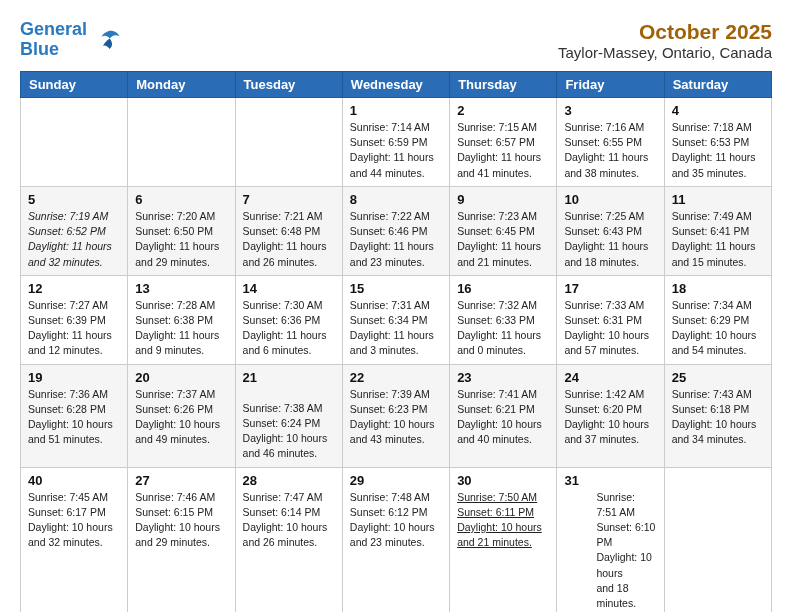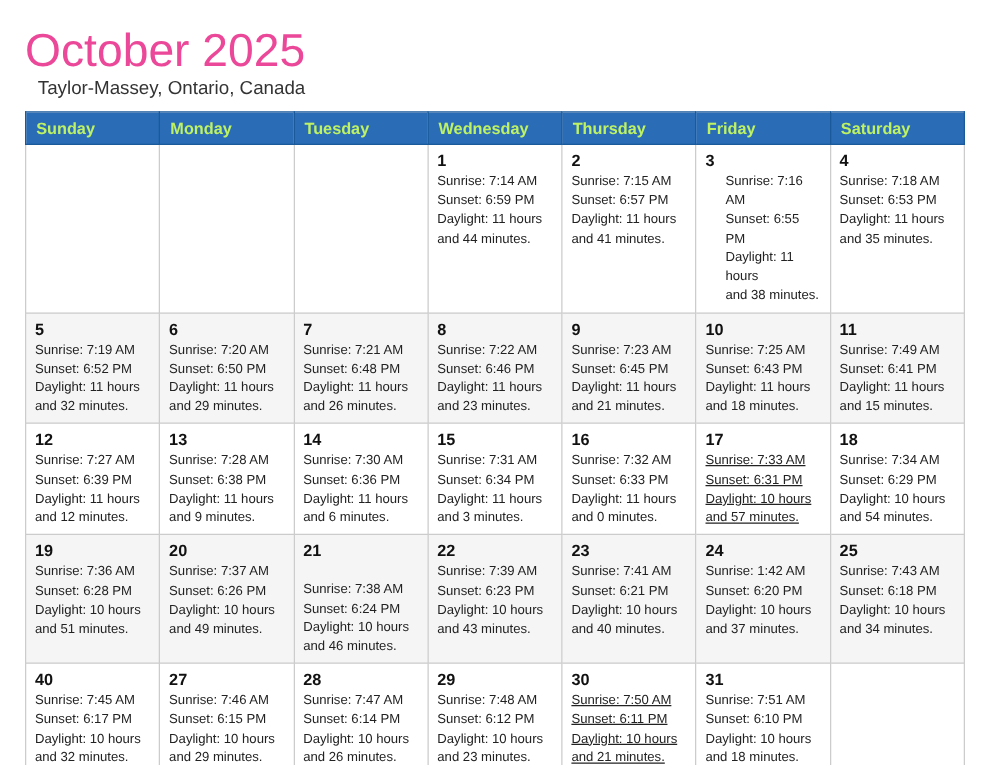--- a/index.html
+++ b/index.html
@@ -31,36 +31,36 @@
     }
     .logo-bird {
       width: 30px;
       height: 30px;
       margin-left: 4px;
     }
     .title-block {
       text-align: right;
     }
     .month-title {
-      font-size: 37px;
-      font-weight: normal;
-      color: #ec4899;
+      font-size: 21px;
+      font-weight: bold;
+      color: #a16207;
     }
     .location {
       font-size: 15px;
       color: #333;
     }
     .calendar {
       width: 100%;
       border-collapse: collapse;
       border: 1px solid #ccc;
     }
     .calendar th {
       background: #2a6cb5;
-      color: #bef264;
+      color: #ffffff;
       text-align: left;
       padding: 5px 8px;
       font-size: 13px;
       font-weight: bold;
       border: 1px solid #1a5a9a;
     }
     .calendar td {
       vertical-align: top;
       border: 1px solid #ccc;
       padding: 5px 7px;
@@ -86,20 +86,34 @@
       color: #222;
     }
     .empty {
       background: #f9f9f9;
     }
   </style>
 </head>
 <body>
 
 <div class="header">
+  <div class="logo">
+    <div>
+      <div style="display:flex;align-items:center;">
+        <div class="logo-text">
+          <span>General</span><br>
+          <span style="color:#2a7abf;">Blue</span>
+        </div>
+        <svg class="logo-bird" viewBox="0 0 40 40" xmlns="http://www.w3.org/2000/svg">
+          <path d="M20 10 C25 5, 35 8, 38 15 C32 12, 28 14, 25 18 C22 14, 18 13, 14 16 C16 12, 18 10, 20 10Z" fill="#2a7abf"></path>
+          <path d="M25 18 C28 22, 30 27, 25 32 C22 28, 18 26, 16 28 C18 23, 22 20, 25 18Z" fill="#1a5a9a"></path>
+        </svg>
+      </div>
+    </div>
+  </div>
   <div class="title-block">
     <div class="month-title">October 2025</div>
     <div class="location">Taylor-Massey, Ontario, Canada</div>
   </div>
 </div>
 
 <table class="calendar">
   <thead>
     <tr>
     <th>Sunday</th>
@@ -125,37 +139,37 @@
         </td>
         <td>
           <span class="day-num">2</span>
           <div class="day-info" style="white-space: pre-line;">Sunrise: 7:15 AM
 Sunset: 6:57 PM
 Daylight: 11 hours
 and 41 minutes.</div>
         </td>
         <td>
           <span class="day-num">3</span>
-          <div class="day-info" style="white-space: pre-line; margin-left: 16px;">Sunrise: 7:16 AM
+          <div class="day-info" style="white-space: pre-line;">Sunrise: 7:16 AM
 Sunset: 6:55 PM
 Daylight: 11 hours
 and 38 minutes.</div>
         </td>
         <td>
           <span class="day-num">4</span>
           <div class="day-info" style="white-space: pre-line;">Sunrise: 7:18 AM
 Sunset: 6:53 PM
 Daylight: 11 hours
 and 35 minutes.</div>
         </td>
       </tr>
       <tr>
         <td>
           <span class="day-num">5</span>
-          <div class="day-info" style="white-space: pre-line;">Sunrise: 7:19 AM
+          <div class="day-info" style="white-space: pre-line; font-style: italic;">Sunrise: 7:19 AM
 Sunset: 6:52 PM
 Daylight: 11 hours
 and 32 minutes.</div>
         </td>
         <td>
           <span class="day-num">6</span>
           <div class="day-info" style="white-space: pre-line;">Sunrise: 7:20 AM
 Sunset: 6:50 PM
 Daylight: 11 hours
 and 29 minutes.</div>
@@ -227,21 +241,21 @@
         </td>
         <td>
           <span class="day-num">16</span>
           <div class="day-info" style="white-space: pre-line;">Sunrise: 7:32 AM
 Sunset: 6:33 PM
 Daylight: 11 hours
 and 0 minutes.</div>
         </td>
         <td>
           <span class="day-num">17</span>
-          <div class="day-info" style="white-space: pre-line; text-decoration: underline;">Sunrise: 7:33 AM
+          <div class="day-info" style="white-space: pre-line;">Sunrise: 7:33 AM
 Sunset: 6:31 PM
 Daylight: 10 hours
 and 57 minutes.</div>
         </td>
         <td>
           <span class="day-num">18</span>
           <div class="day-info" style="white-space: pre-line;">Sunrise: 7:34 AM
 Sunset: 6:29 PM
 Daylight: 10 hours
 and 54 minutes.</div>
@@ -329,21 +343,21 @@
         </td>
         <td>
           <span class="day-num">30</span>
           <div class="day-info" style="white-space: pre-line; text-decoration: underline;">Sunrise: 7:50 AM
 Sunset: 6:11 PM
 Daylight: 10 hours
 and 21 minutes.</div>
         </td>
         <td>
           <span class="day-num">31</span>
-          <div class="day-info" style="white-space: pre-line;">Sunrise: 7:51 AM
+          <div class="day-info" style="white-space: pre-line; margin-left: 32px;">Sunrise: 7:51 AM
 Sunset: 6:10 PM
 Daylight: 10 hours
 and 18 minutes.</div>
         </td>
         <td class="empty"></td>
       </tr>
     </tbody>
 </table>
 
 </body></html>

